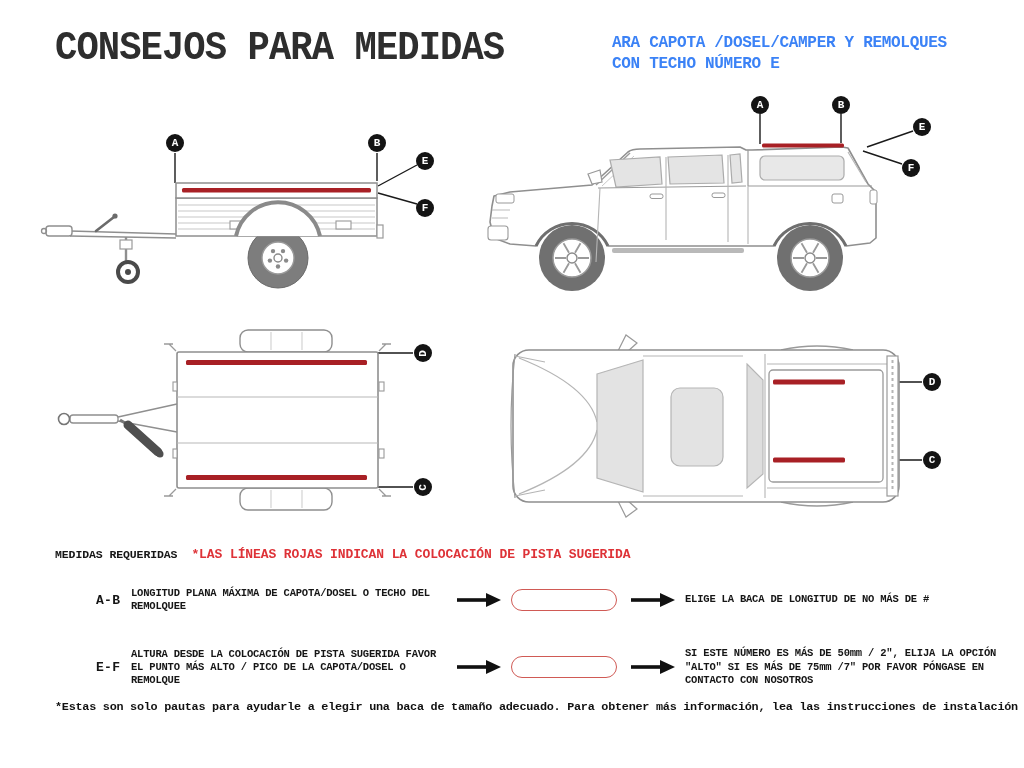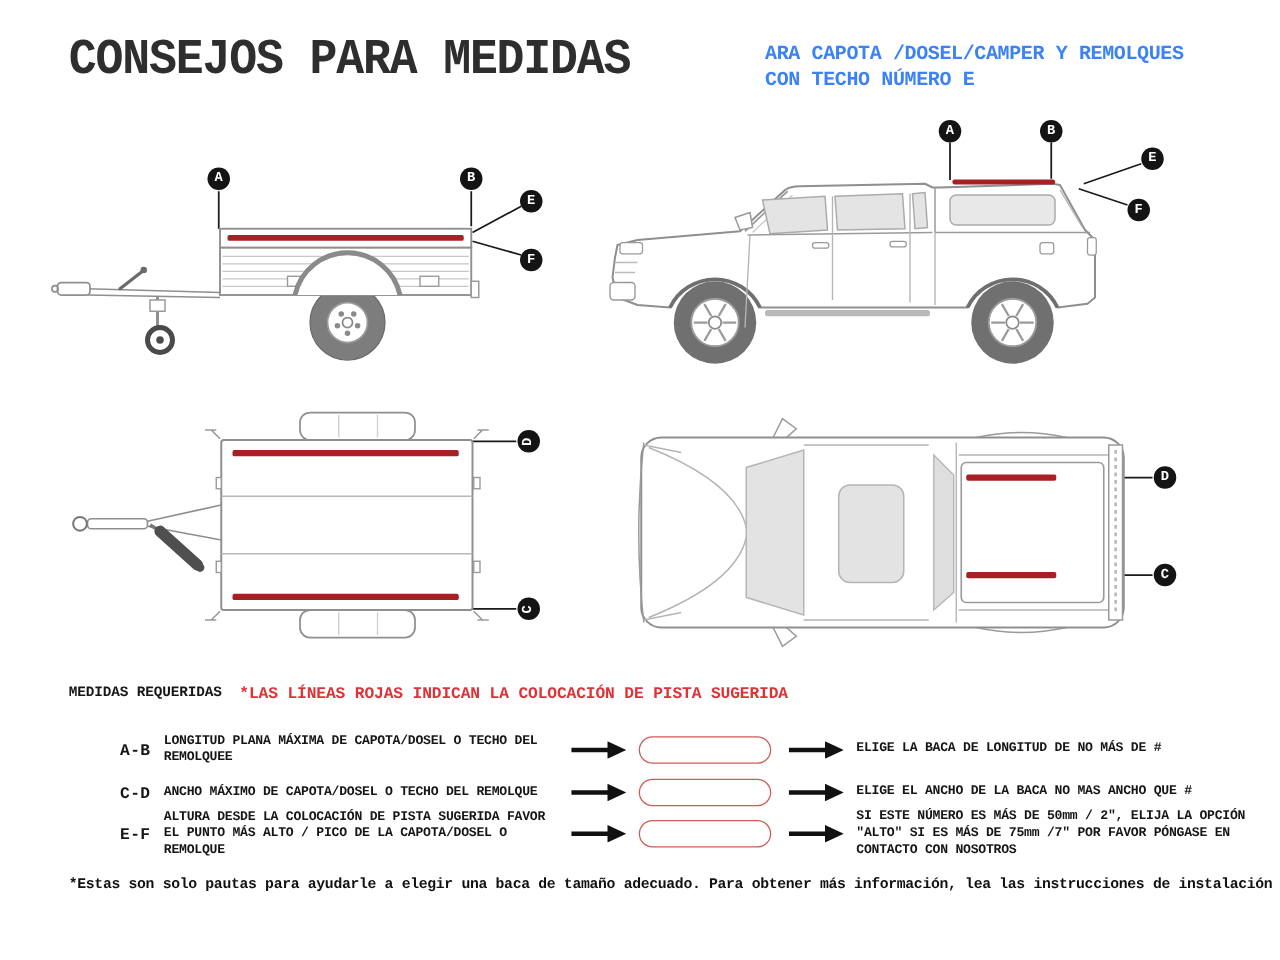--- a/index.html
+++ b/index.html
@@ -242,34 +242,20 @@
         <polygon points="29,0 44,7 29,14" fill="#111"></polygon>
       </svg>
     <div class="pill"></div>
     <svg class="arrow a2" viewBox="0 0 44 14">
         <rect x="0" y="5.2" width="30" height="3.6" fill="#111"></rect>
         <polygon points="29,0 44,7 29,14" fill="#111"></polygon>
       </svg>
     <div class="mresult">ELIGE LA BACA DE LONGITUD DE NO MÁS DE #</div>
   </div>
 
-  <div class="mrow mrow-2">
-    <div class="mkey">C-D</div>
-    <div class="mdesc">ANCHO MÁXIMO DE CAPOTA/DOSEL O TECHO DEL REMOLQUE</div>
-    <svg class="arrow" viewBox="0 0 44 14">
-        <rect x="0" y="5.2" width="30" height="3.6" fill="#111"></rect>
-        <polygon points="29,0 44,7 29,14" fill="#111"></polygon>
-      </svg>
-    <div class="pill"></div>
-    <svg class="arrow a2" viewBox="0 0 44 14">
-        <rect x="0" y="5.2" width="30" height="3.6" fill="#111"></rect>
-        <polygon points="29,0 44,7 29,14" fill="#111"></polygon>
-      </svg>
-    <div class="mresult">ELIGE EL ANCHO DE LA BACA NO MAS ANCHO QUE #</div>
-  </div>
 
   <div class="mrow mrow-3">
     <div class="mkey">E-F</div>
     <div class="mdesc">ALTURA DESDE LA COLOCACIÓN DE PISTA SUGERIDA FAVOR EL PUNTO MÁS ALTO / PICO DE LA CAPOTA/DOSEL O REMOLQUE</div>
     <svg class="arrow" viewBox="0 0 44 14">
         <rect x="0" y="5.2" width="30" height="3.6" fill="#111"></rect>
         <polygon points="29,0 44,7 29,14" fill="#111"></polygon>
       </svg>
     <div class="pill"></div>
     <svg class="arrow a2" viewBox="0 0 44 14">

